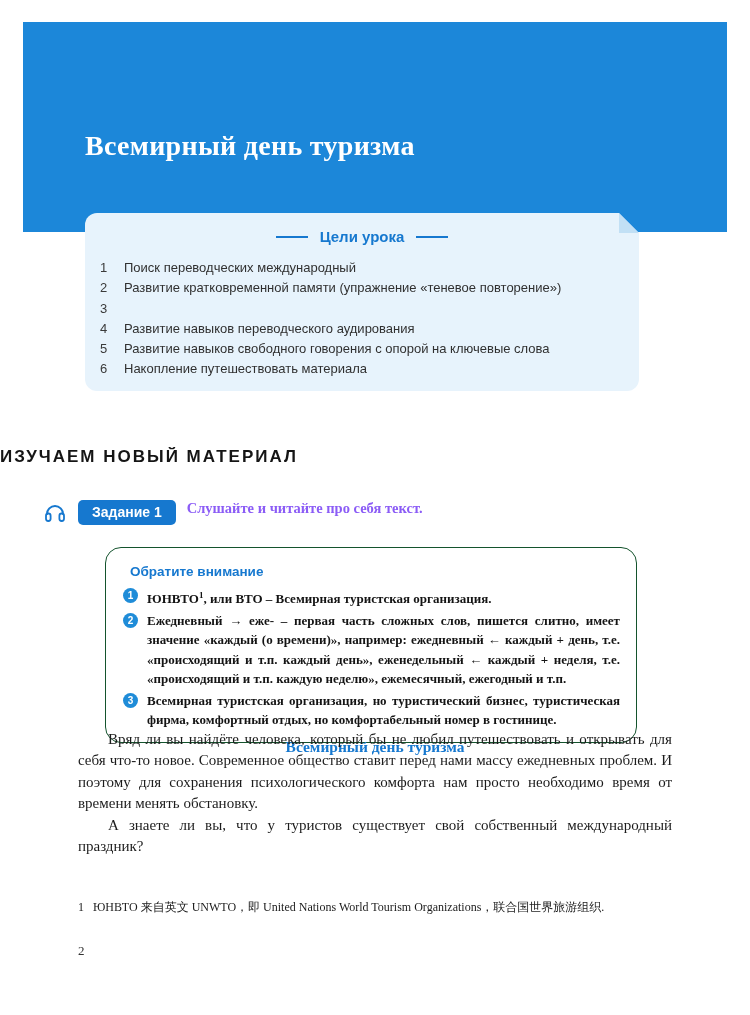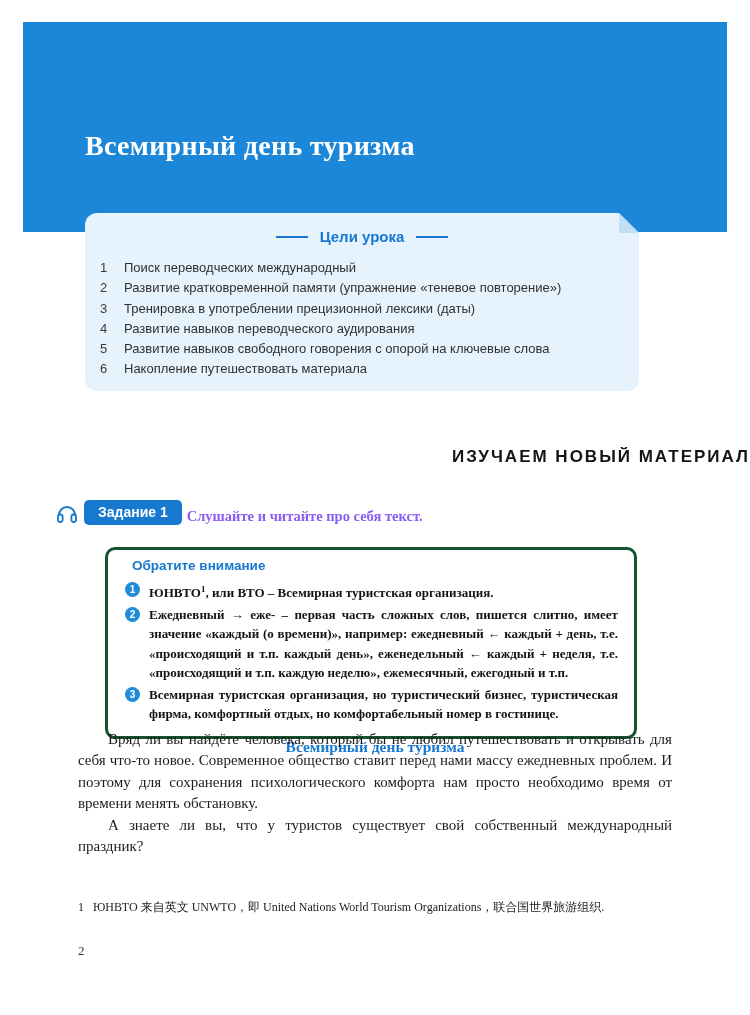--- a/index.html
+++ b/index.html
@@ -47,47 +47,47 @@
   }
   .goals-list { margin:13px 18px 0 15px; }
   .goal-row {
     display:flex; font-family:"Liberation Sans","DejaVu Sans",sans-serif;
     font-size:13px; line-height:20.3px; color:#303030;
   }
   .g-num { width:24px; flex-shrink:0; color:#3a3a3a; }
 
   
   .section-heading {
-    position:absolute; left:0; right:0; top:447px; text-align:right;
+    position:absolute; left:0; right:0; top:447px; text-align:left;
     font-family:"Liberation Sans","DejaVu Sans",sans-serif;
     font-weight:bold; font-size:17px; letter-spacing:2px; color:#151515;
   }
 
   
   .task-row {
-    position:absolute; left:55px; top:500px;
-    display:flex; align-items:flex-end; gap:5px;
+    position:absolute; left:43px; top:500px;
+    display:flex; align-items:flex-start; gap:11px;
   }
   .hp-icon { display:block; }
   .task-badge {
     background:#1678cf; color:#ffffff;
     font-family:"Liberation Sans","DejaVu Sans",sans-serif;
     font-weight:bold; font-size:14px;
     padding:4px 14px 5px; border-radius:5px;
   }
   .task-instruction {
     color:#8b5cf6; font-family:Liberation Serif, serif;
     font-weight:bold; font-size:14.5px;
   }
 
   
   .note-box {
     position:absolute; left:105px; top:547px; width:532px;
-    border:3px solid #14532d; border-radius:10px;
-    padding:8px 16px 10px 17px;
+    border:1px solid #14532d; border-radius:16px;
+    padding:16px 16px 10px 17px;
   }
   .note-title {
     font-family:"Liberation Sans","DejaVu Sans",sans-serif;
     font-weight:bold; font-size:13.5px; color:#1678cf;
     margin:0 0 7px 7px;
   }
   .note-item {
     position:relative; padding-left:24px;
     font-family:"Liberation Serif","DejaVu Serif",serif;
     font-weight:bold; font-size:13px; line-height:19.5px;
@@ -147,21 +147,20 @@
       <div class="goal-row">
         <span class="g-num">1</span>
         <span>Поиск переводческих международный</span>
       </div>
       <div class="goal-row">
         <span class="g-num">2</span>
         <span>Развитие кратковременной памяти (упражнение «теневое повторение»)</span>
       </div>
       <div class="goal-row">
         <span class="g-num">3</span>
-        <span>Тренировка в употреблении прецизионной лексики (даты)</span>
       </div>
       <div class="goal-row">
         <span class="g-num">4</span>
         <span>Развитие навыков переводческого аудирования</span>
       </div>
       <div class="goal-row">
         <span class="g-num">5</span>
         <span>Развитие навыков свободного говорения с опорой на ключевые слова</span>
       </div>
       <div class="goal-row">

